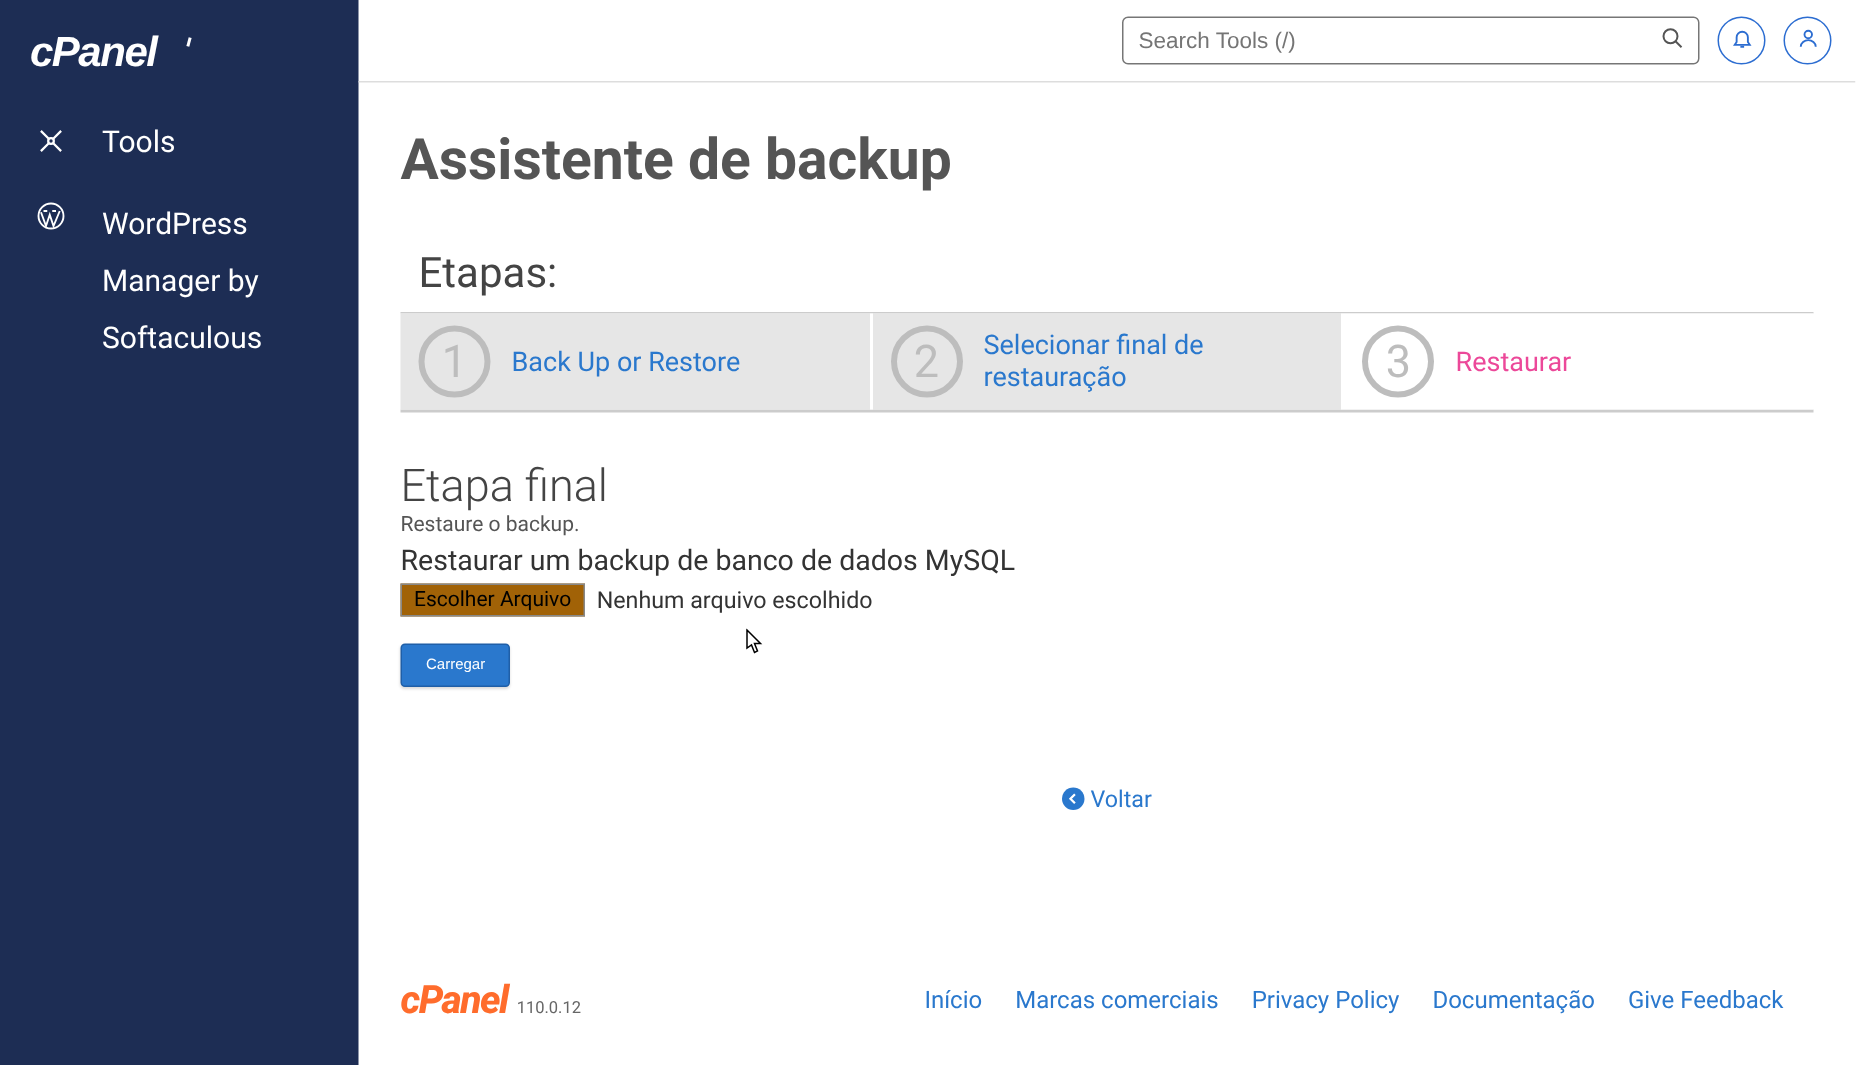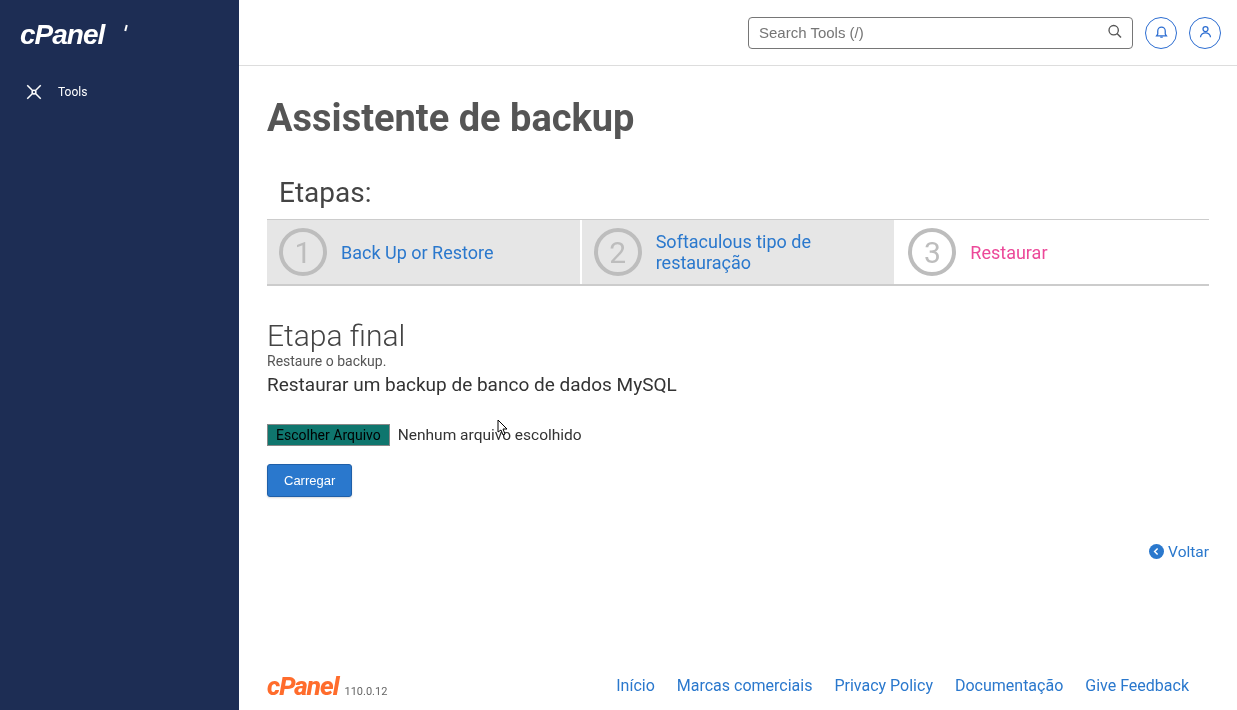--- a/index.html
+++ b/index.html
@@ -3,56 +3,56 @@
   <meta charset="utf-8">
   <style>
     * { margin: 0; padding: 0; box-sizing: border-box; }
     body { font-family: -apple-system, BlinkMacSystemFont, "Segoe UI", Roboto, Helvetica, Arial, sans-serif; background: #fff; color: #333; }
     .layout { display: flex; min-height: 710px; }
     
     
     .sidebar { width: 239px; background: #1d2d54; color: #fff; flex-shrink: 0; padding-top: 12px; }
     .logo { padding: 8px 20px 20px; }
     .logo svg { display: block; }
-    .side-item { display: flex; align-items: center; padding: 12px 24px; color: #fff; cursor: pointer; font-size: 12px; gap: 14px; }
+    .side-item { display: flex; align-items: center; padding: 12px 24px; color: #fff; cursor: pointer; font-size: 20px; gap: 24px; }
     .side-item .icon { width: 20px; height: 20px; display: inline-flex; align-items: center; justify-content: center; }
     .side-item-wrap { line-height: 1.9; }
     
     
     .main { flex: 1; display: flex; flex-direction: column; }
-    .topbar { height: 66px; border-bottom: 1px solid #ddd; display: flex; align-items: center; justify-content: flex-end; padding: 0 16px; gap: 12px; }
+    .topbar { height: 55px; border-bottom: 1px solid #ddd; display: flex; align-items: center; justify-content: flex-end; padding: 0 16px; gap: 12px; }
     .search-wrap { position: relative; width: 385px; }
     .search-input { width: 100%; height: 32px; border: 1px solid #767676; border-radius: 4px; padding: 0 34px 0 10px; font-size: 15px; color: #333; outline: none; }
     .search-input::placeholder { color: #757575; }
     .search-icon-btn { position: absolute; right: 6px; top: 50%; transform: translateY(-50%); background: none; border: none; cursor: pointer; padding: 4px; }
     .circle-btn { width: 32px; height: 32px; border-radius: 50%; border: 1.5px solid #2c6dd1; background: #fff; display: inline-flex; align-items: center; justify-content: center; cursor: pointer; }
     
     .content { padding: 30px 28px 0; flex: 1; }
     h1.page-title { font-size: 38px; font-weight: 700; color: #555; margin-bottom: 36px; }
     h2.section-title { font-size: 28px; font-weight: 400; color: #444; margin-bottom: 10px; margin-left: 12px; }
     
     .step-bar { display: flex; border-top: 1px solid #ccc; border-bottom: 2px solid #ccc; margin-bottom: 32px; }
     .step { flex: 1; display: flex; align-items: center; padding: 8px 12px; gap: 14px; background: #e6e6e6; border-right: 2px solid #fff; cursor: pointer; }
     .step:last-child { border-right: none; }
     .step.active { background: #fff; cursor: default; }
     .step-num { width: 48px; height: 48px; border-radius: 50%; border: 4px solid #bdbdbd; color: #bdbdbd; display: flex; align-items: center; justify-content: center; font-size: 30px; font-weight: 400; flex-shrink: 0; }
     .step-label { font-size: 18px; color: #2a78cd; }
     .step.active .step-label { color: #ec4899; font-weight: 400; }
     
     h2.final-title { font-size: 30px; font-weight: 300; color: #444; }
     .hint-text { font-size: 14px; color: #555; margin-bottom: 4px; }
-    .restore-sub { font-size: 19px; color: #333; margin-bottom: 28px; font-weight: 400; }
+    .restore-sub { font-size: 19px; color: #333; margin-bottom: 4px; font-weight: 400; }
     
     .file-row { display: flex; align-items: center; gap: 8px; margin-bottom: 18px; }
-    .file-choose-btn { font-size: 14px; padding: 2px 8px; border: 1px solid #888; background: #0f766e; cursor: pointer; font-family: inherit; }
+    .file-choose-btn { font-size: 14px; padding: 2px 8px; border: 1px solid #888; background: #a16207; cursor: pointer; font-family: inherit; }
     .file-status { font-size: 15.5px; color: #333; }
     
-    .upload-btn { background: #2a78cd; color: #fff; border: 1px solid #1f5fa8; padding: 8px 16px; font-size: 13px; border-radius: 3px; cursor: pointer; box-shadow: 0 1px 2px rgba(0,0,0,0.15); }
+    .upload-btn { background: #2a78cd; color: #fff; border: 1px solid #1f5fa8; padding: 8px 16px; font-size: 10px; border-radius: 3px; cursor: pointer; box-shadow: 0 1px 2px rgba(0,0,0,0.15); }
     
-    .back-link-row { text-align: right; margin-top: 44px; }
+    .back-link-row { text-align: center; margin-top: 64px; }
     .back-link { color: #2a78cd; font-size: 15.5px; cursor: pointer; display: inline-flex; align-items: center; gap: 4px; }
     .back-circle { width: 15px; height: 15px; border-radius: 50%; background: #2a78cd; color: #fff; display: inline-flex; align-items: center; justify-content: center; font-size: 11px; }
     
     .footer { display: flex; align-items: center; justify-content: space-between; padding: 10px 20px 10px 0; margin-top: 100px; }
     .footer-left { display: flex; align-items: baseline; gap: 6px; }
     .footer-logo { font-weight: 800; font-size: 26px; color: #ff6c2c; font-style: italic; letter-spacing: -1px; }
     .version { font-size: 11px; color: #666; }
     .footer-links { display: flex; gap: 22px; justify-content: center; }
     .footer-links a { color: #2a78cd; font-size: 16px; text-decoration: none; cursor: pointer; }
 
@@ -70,20 +70,29 @@
       </svg>
     </div>
     <div class="side-item">
       <span class="icon">
         <svg width="18" height="18" viewBox="0 0 24 24" fill="none" stroke="#fff" stroke-width="2">
           <path d="M3 21 L10 14 M14 10 L21 3 M3 3 L10 10 M14 14 L21 21"></path>
           <circle cx="12" cy="12" r="2.5"></circle>
         </svg>
       </span>
       <span>Tools</span>
+    </div>
+    <div class="side-item side-item-wrap">
+      <span class="icon" style="align-self:flex-start;margin-top:4px;">
+        <svg width="20" height="20" viewBox="0 0 24 24" fill="none" stroke="#fff" stroke-width="1.5">
+          <circle cx="12" cy="12" r="10"></circle>
+          <path d="M4 9 L8 20 L11 11 L14 20 L19 8 M6 8 h3 M13 8 h3"></path>
+        </svg>
+      </span>
+      <span>WordPress Manager by Softaculous</span>
     </div>
   </aside>
 
   <main class="main">
     <div class="topbar">
       <div class="search-wrap">
         <input class="search-input" type="text" placeholder="Search Tools (/)" style="">
         <button class="search-icon-btn">
           <span>
             <svg width="16" height="16" viewBox="0 0 24 24" fill="none" stroke="#555" stroke-width="2">
@@ -115,21 +124,21 @@
       <h1 class="page-title">Assistente de backup</h1>
       
       <h2 class="section-title">Etapas:</h2>
       <div class="step-bar">
         <div class="step">
           <div class="step-num">1</div>
           <div class="step-label">Back Up or Restore</div>
         </div>
         <div class="step">
           <div class="step-num">2</div>
-          <div class="step-label">Softaculous tipo de restauração</div>
+          <div class="step-label">Selecionar final de restauração</div>
         </div>
         <div class="step active">
           <div class="step-num">3</div>
           <div class="step-label">Restaurar</div>
         </div>
       </div>
 
       <h2 class="final-title">Etapa final</h2>
       <p class="hint-text">Restaure o backup.</p>
       <p class="restore-sub">Restaurar um backup de banco de dados MySQL</p>

